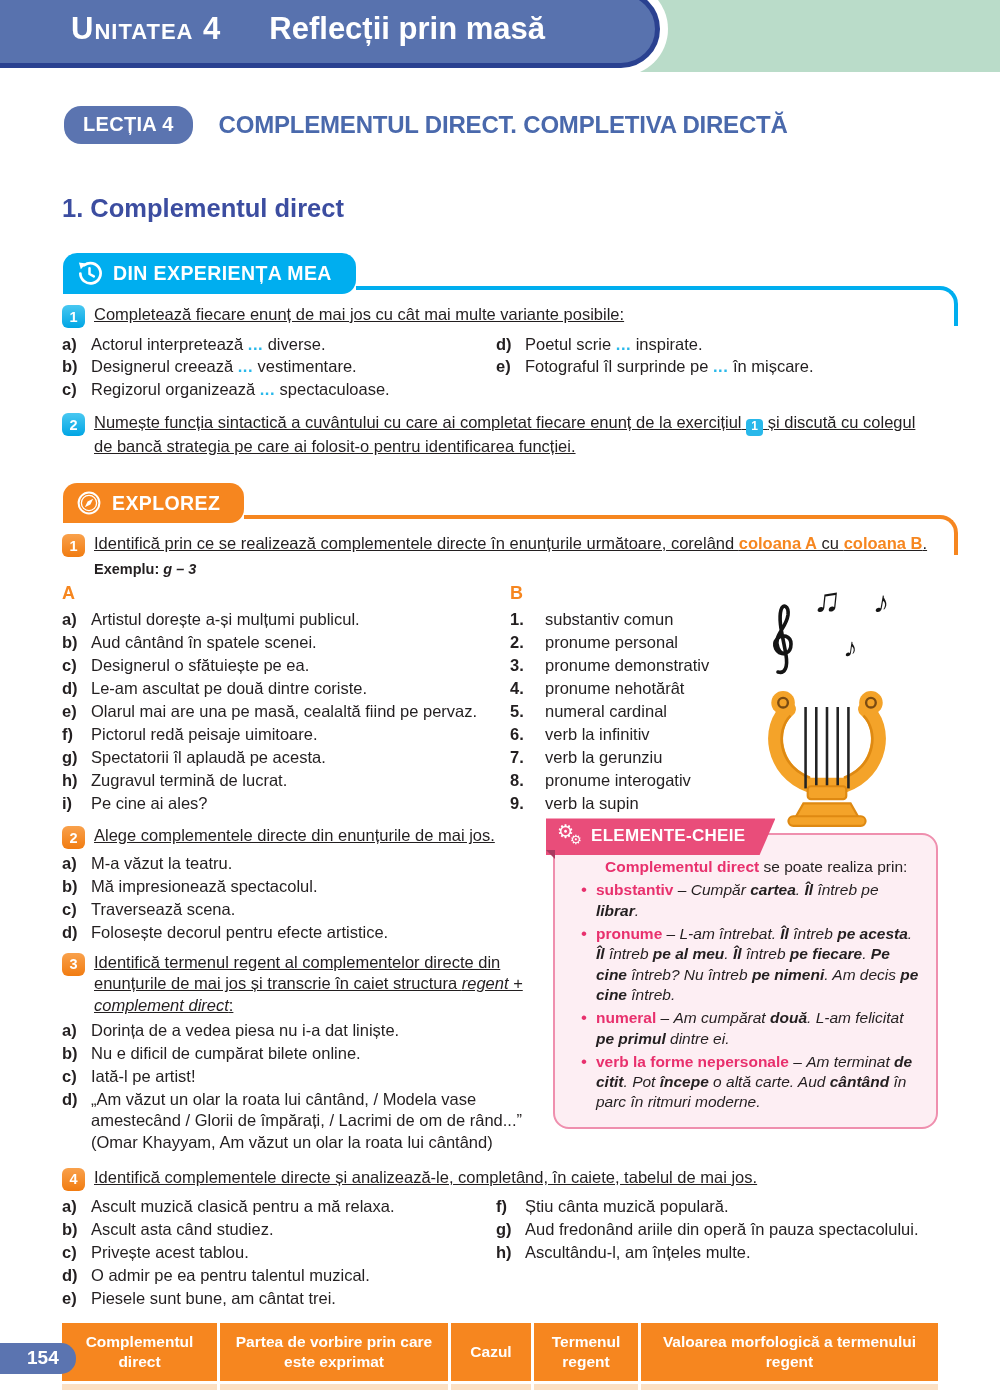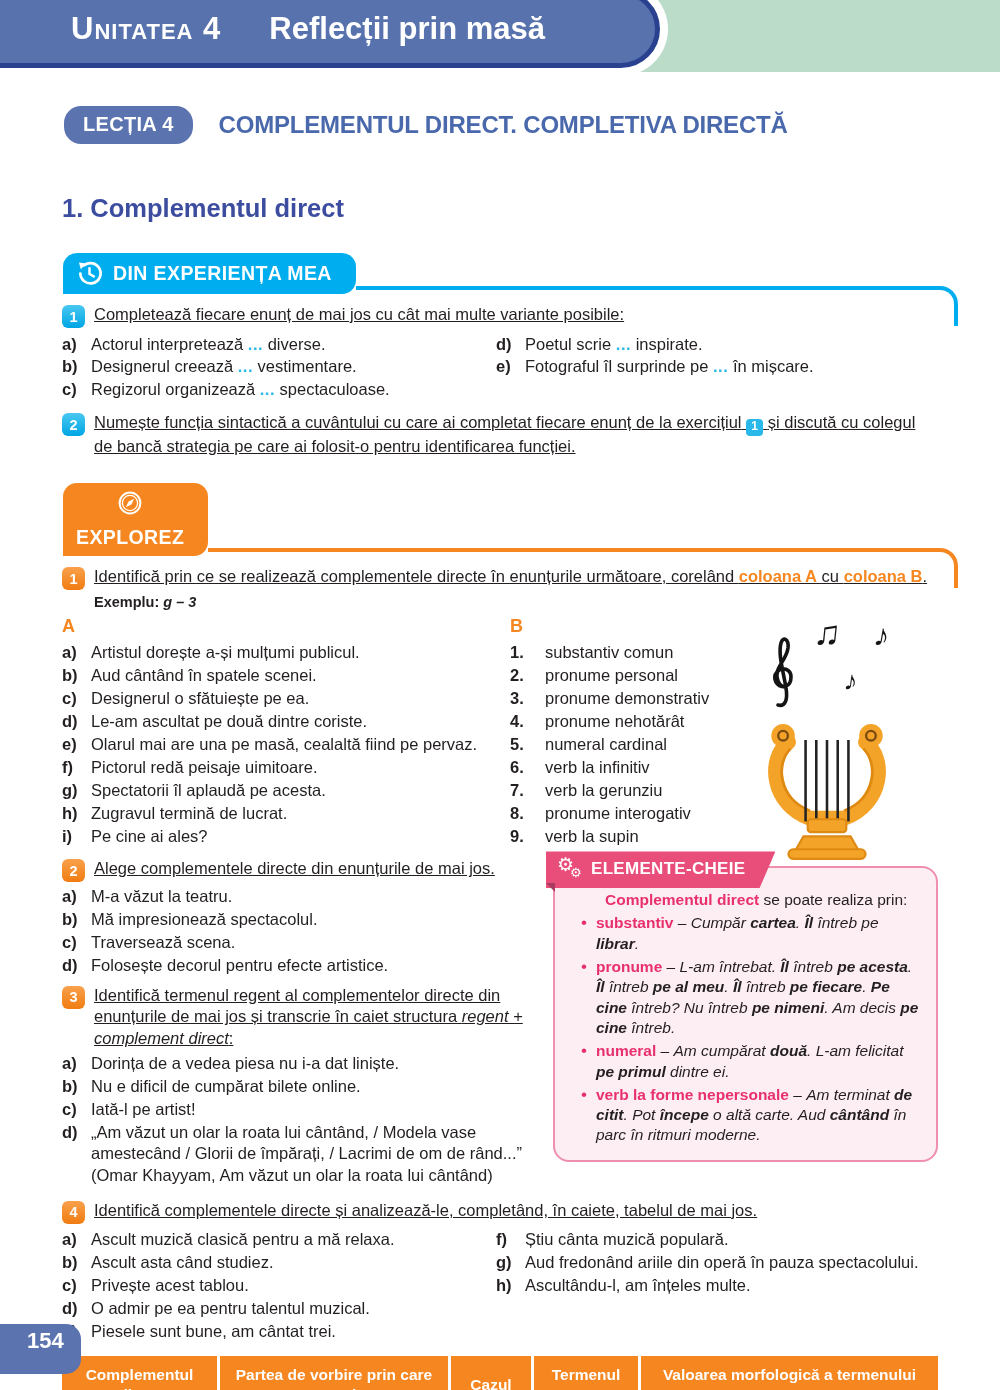--- a/index.html
+++ b/index.html
@@ -20,21 +20,21 @@
   .lesson-badge{background:#5b74b0;color:#fff;font-weight:700;font-size:20px;padding:7px 19px 8px;border-radius:17px;letter-spacing:.3px;}
   .lesson-title{color:#4a69ac;font-weight:700;font-size:24px;letter-spacing:-.2px;}
 
   .section-title{color:#3c4da0;font-size:25.5px;font-weight:700;margin:50px 0 0 62px;}
 
   
   .section-head{display:flex;align-items:flex-end;margin:0 42px 0 63px;position:relative;z-index:3;}
   .badge-tab{position:relative;z-index:2;display:flex;align-items:center;gap:10px;color:#fff;font-weight:700;
     font-size:19.5px;letter-spacing:.4px;padding:7px 24px 7px 13px;border-radius:14px 14px 14px 0;white-space:nowrap;}
   .badge-cyan{background:#00aeef;}
-  .badge-orange{background:#f6861f;flex-direction:column;}
+  .badge-orange{background:#f6861f;}
   .head-rule{flex:1;height:36px;margin-bottom:-32px;border-top:4px solid;border-right:4px solid;border-top-right-radius:18px;pointer-events:none;}
   .rule-cyan{border-color:#00aeef;}
   .rule-orange{border-color:#f6861f;}
   .head-exp{margin-top:30px;}
   .head-expl{margin-top:26px;}
 
   
   .ex{display:flex;align-items:flex-start;gap:9px;margin:10px 62px 4px 62px;}
   .ex-num{flex:none;width:23px;height:23px;margin-top:1px;border-radius:6px;display:flex;align-items:center;justify-content:center;color:#fff;font-weight:700;font-size:14.5px;}
   .num-cyan{background:linear-gradient(180deg,#49c8f1,#00a5e4);}
@@ -88,21 +88,21 @@
   .seg-term{color:#e8306d;font-weight:700;}
   .seg-it{font-style:italic;}
   .seg-bit{font-style:italic;font-weight:700;}
   .seg-hl{color:#f6861f;font-weight:700;}
 
   
   .dtable{display:grid;grid-template-columns:155px 228px 80px 104px 1fr;gap:3px;margin:12px 62px 0 62px;}
   .th{background:#f6861f;color:#fff;font-weight:700;font-size:15.5px;line-height:1.25;display:flex;align-items:center;justify-content:center;text-align:center;padding:7px 8px;min-height:44px;}
   .td{background:#fbe0c4;display:flex;align-items:center;justify-content:center;font-weight:700;font-size:15px;padding:8px;}
 
-  .page-tab{position:absolute;left:0;bottom:16px;background:#5b74b0;color:#fff;font-weight:700;font-size:22px;padding:4px 17px 20px 27px;border-radius:0 15px 15px 0;}
+  .page-tab{position:absolute;left:0;bottom:16px;background:#5b74b0;color:#fff;font-weight:700;font-size:19px;padding:4px 17px 5px 27px;border-radius:0 15px 15px 0;}
 </style>
 </head>
 <body>
 
 <div class="page">
 
   <div class="topbar">
     <div class="mint"></div>
     <div class="banner">
       <span class="unit-label">Unitatea 4</span>

